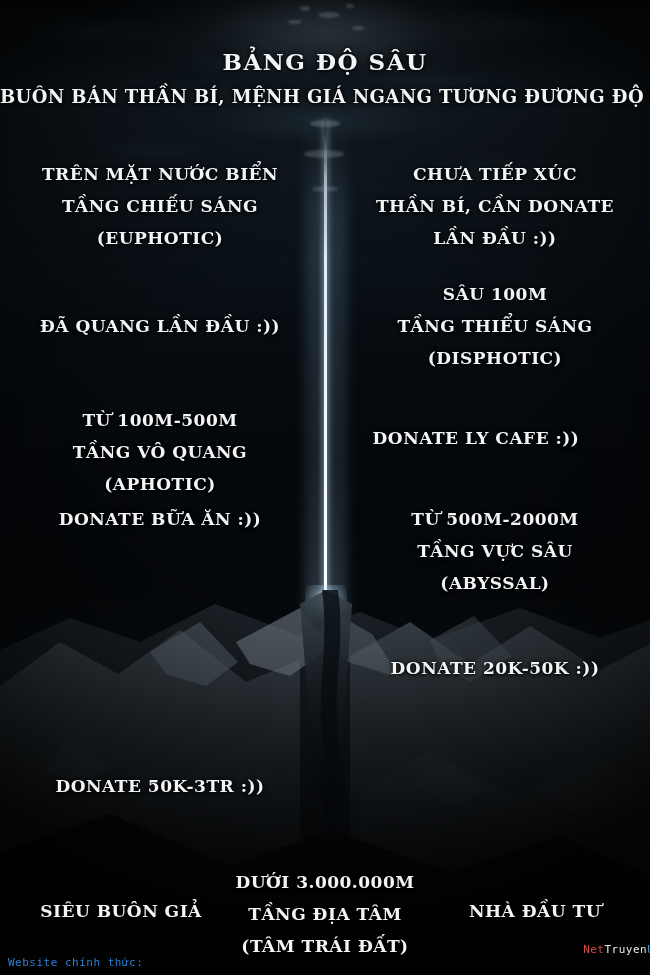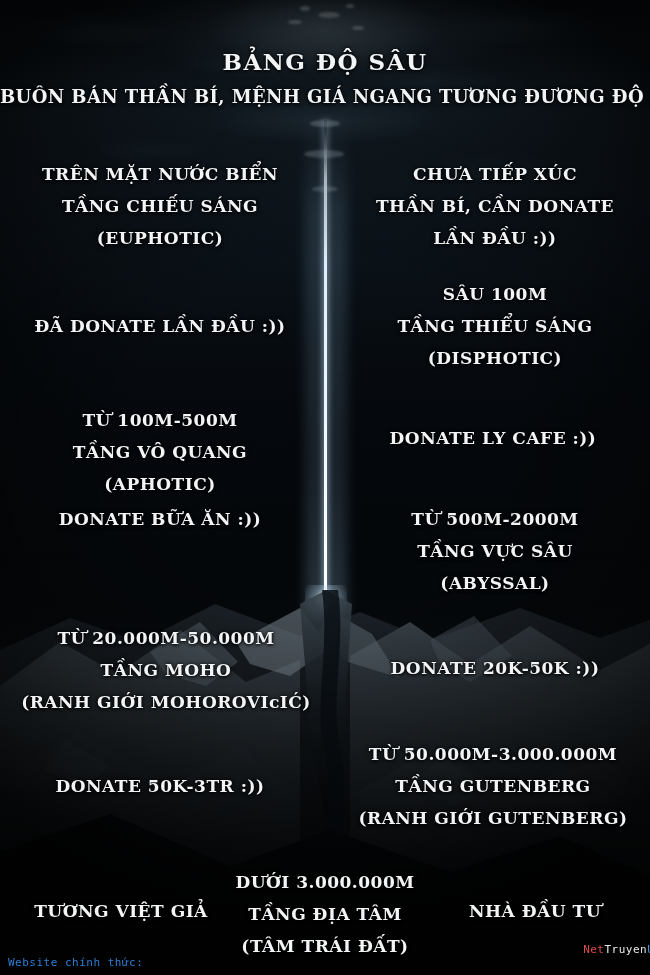--- a/index.html
+++ b/index.html
@@ -229,51 +229,45 @@
   <div class="txt subtitle" style="left:0; top:86px; width:650px;">BUÔN BÁN THẦN BÍ, MỆNH GIÁ NGANG  TƯƠNG ĐƯƠNG ĐỘ SÂU</div>
 
   <div class="txt lbl" style="left:10px; top:158px; width:300px;">TRÊN MẶT NƯỚC BIỂN
 TẦNG CHIẾU SÁNG
 (EUPHOTIC)</div>
 
   <div class="txt lbl" style="left:345px; top:158px; width:300px;">CHƯA TIẾP XÚC
 THẦN BÍ, CẦN DONATE
 LẦN ĐẦU :))</div>
 
-  <div class="txt lbl" style="left:10px; top:310px; width:300px;">ĐÃ DONATE LẦN ĐẦU :))</div>
+  <div class="txt lbl" style="left:10px; top:310px; width:300px;">ĐÃ QUANG LẦN ĐẦU :))</div>
 
   <div class="txt lbl" style="left:345px; top:278px; width:300px;">SÂU 100M
 TẦNG THIỂU SÁNG
 (DISPHOTIC)</div>
 
   <div class="txt lbl" style="left:10px; top:392px; width:300px;margin-top:12px;">TỪ 100M-500M
 TẦNG VÔ QUANG
 (APHOTIC)</div>
 
-  <div class="txt lbl" style="left:343px; top:422px; width:300px;">DONATE LY CAFE  :))</div>
+  <div class="txt lbl" style="left:326px; top:422px; width:300px;">DONATE LY CAFE  :))</div>
 
   <div class="txt lbl" style="left:10px; top:503px; width:300px;">DONATE BỮA ĂN :))</div>
 
   <div class="txt lbl" style="left:345px; top:503px; width:300px;">TỪ 500M-2000M
 TẦNG VỰC SÂU
 (ABYSSAL)</div>
 
-  <div class="txt lbl" style="left:6px; top:622px; width:320px;">TỪ 20.000M-50.000M
-TẦNG MOHO
-(RANH GIỚI MOHOROVIᴄIĆ)</div>
 
   <div class="txt lbl" style="left:345px; top:652px; width:300px;">DONATE 20K-50K :))</div>
 
   <div class="txt lbl" style="left:10px; top:770px; width:300px;">DONATE 50K-3TR :))</div>
 
-  <div class="txt lbl" style="left:336px; top:738px; width:314px;">TỪ 50.000M-3.000.000M
-TẦNG GUTENBERG
-(RANH GIỚI GUTENBERG)</div>
-
-  <div class="txt lbl" style="left:6px; top:895px; width:230px;">TƯƠNG VIỆT GIẢ</div>
+
+  <div class="txt lbl" style="left:6px; top:895px; width:230px;">SIÊU BUÔN GIẢ</div>
 
   <div class="txt lbl" style="left:200px; top:866px; width:250px;">DƯỚI 3.000.000M
 TẦNG ĐỊA TÂM
 (TÂM TRÁI ĐẤT)</div>
 
   <div class="txt lbl" style="left:420px; top:895px; width:230px;">NHÀ ĐẦU TƯ</div>
 
   <div class="wm-left">Website chính thức:</div>
   <div class="wm-right"><span class="net">Net</span><span class="truyen">Truyen</span><span class="us">US.com</span></div>
 

